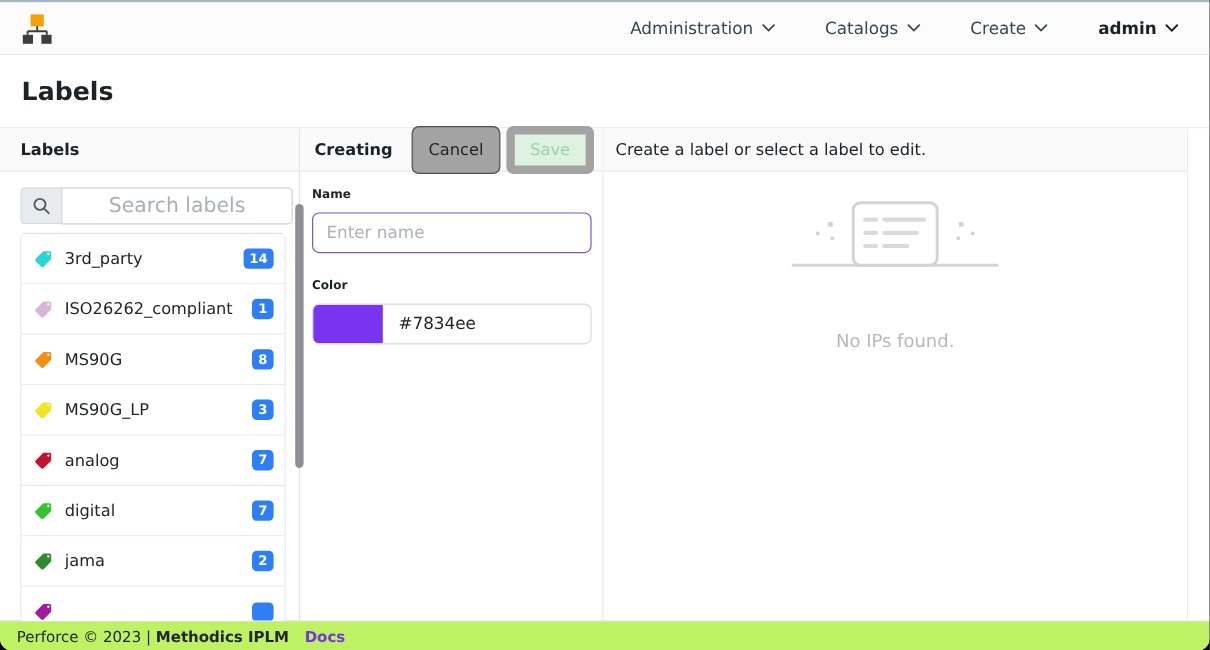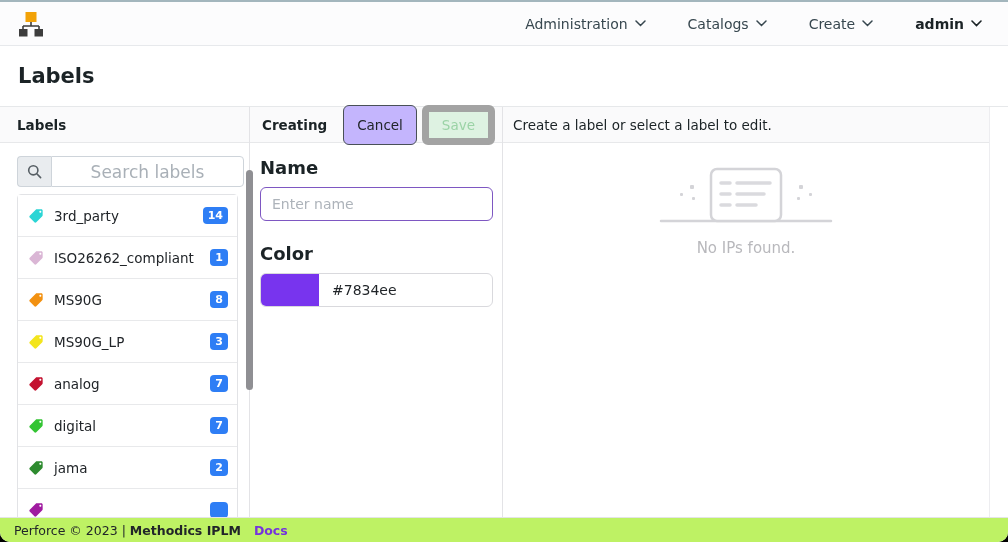--- a/index.html
+++ b/index.html
@@ -47,36 +47,36 @@
                  border-radius:4px; padding:2px 5px; min-width:18px; min-height:16px; text-align:center; }
   .list-scrollbar { position:absolute; left:246px; top:63px; width:7px; height:220px;
                     background:#8f8f93; border-radius:4px; z-index:5; }
 
   .mid-pane { width:253px; flex:none; border-right:1px solid #e3e3e6; display:flex; flex-direction:column; background:#fff; }
   .mid-pane .pane-header { padding:0 7px 0 12px; justify-content:space-between; }
   .mid-title { font-weight:bold; color:#1b2326; }
   .hdr-btns { display:flex; gap:5px; }
   .btn { font-size:13.5px; border-radius:6px; padding:5px 13px; cursor:pointer;
          font-family:"DejaVu Sans","Liberation Sans",sans-serif; }
-  .btn-cancel { background:#c4b5fd; border:1px solid #495057; color:#212529; }
+  .btn-cancel { background:#a3a3a3; border:1px solid #495057; color:#212529; }
   .btn-save { background:#def2e2; border:7px solid #a3a3a3; color:#9bd3a6; cursor:default; }
   .mid-body { padding:14px 10px; }
-  .field-label { font-size:18px; font-weight:bold; color:#1b2326; margin-bottom:9px; }
+  .field-label { font-size:10px; font-weight:bold; color:#1b2326; margin-bottom:9px; }
   .name-input { width:233px; height:34px; border:1px solid #7e57c2; border-radius:6px; padding:0 11px;
                 font-size:14px; color:#212529; outline:none; margin-bottom:22px;
                 font-family:"DejaVu Sans","Liberation Sans",sans-serif; }
   .name-input::placeholder { color:#adb3ba; }
   .color-input { width:233px; height:34px; border:1px solid #d9d9dd; border-radius:6px;
                  display:flex; align-items:center; overflow:hidden; background:#fff; cursor:pointer; }
   .color-swatch { width:58px; height:100%; flex:none; }
   .color-value { font-size:14px; color:#212529; padding-left:13px; }
 
   .right-pane { flex:none; width:487px; border-right:1px solid #ededf0; display:flex; flex-direction:column; background:#fff; }
   .right-pane .pane-header { padding-left:10px; color:#1b2326; }
-  .empty-state { margin-top:20px; display:flex; flex-direction:column; align-items:center; }
+  .empty-state { margin-top:20px; display:flex; flex-direction:column; align-items:center;gap:36px; }
   .empty-text { margin-top:10px; font-size:15px; color:#b8b8bc; }
   .gutter { flex:1; background:#fff; }
 
   
   .footer { height:25px; flex:none; background:#bef264; border-top:1px solid #e4e4e6;
             display:flex; align-items:center; padding-left:14px; font-size:12.5px; color:#212529; }
   .footer b { margin-left:4px; }
   .docs-link { margin-left:13px; color:#7534dc; font-weight:bold; text-decoration:none; cursor:pointer; }
 </style>
 </head>

